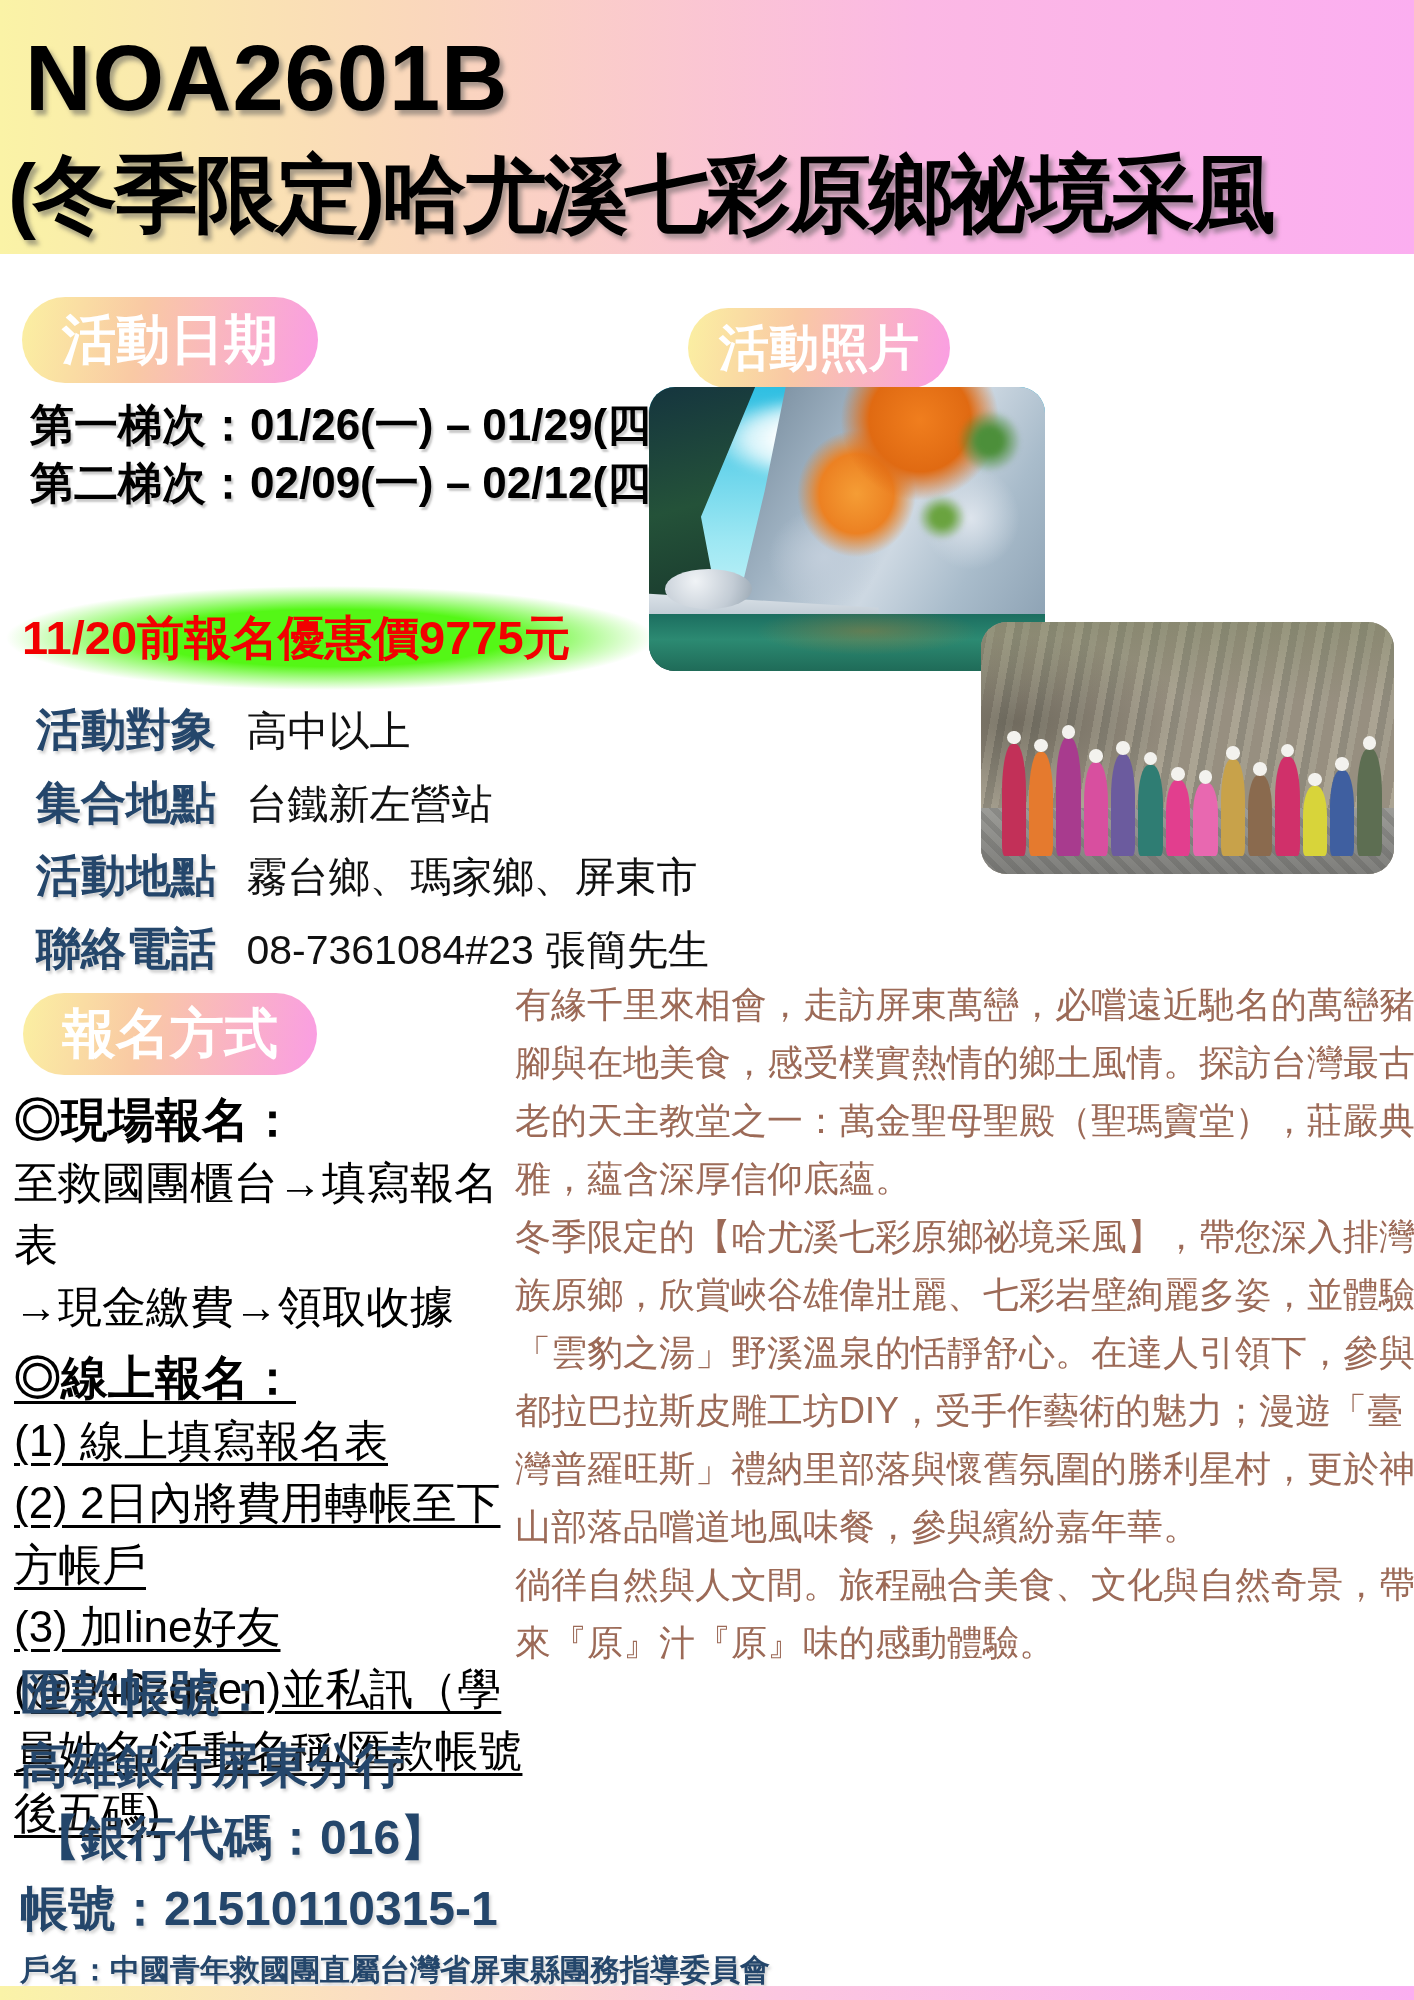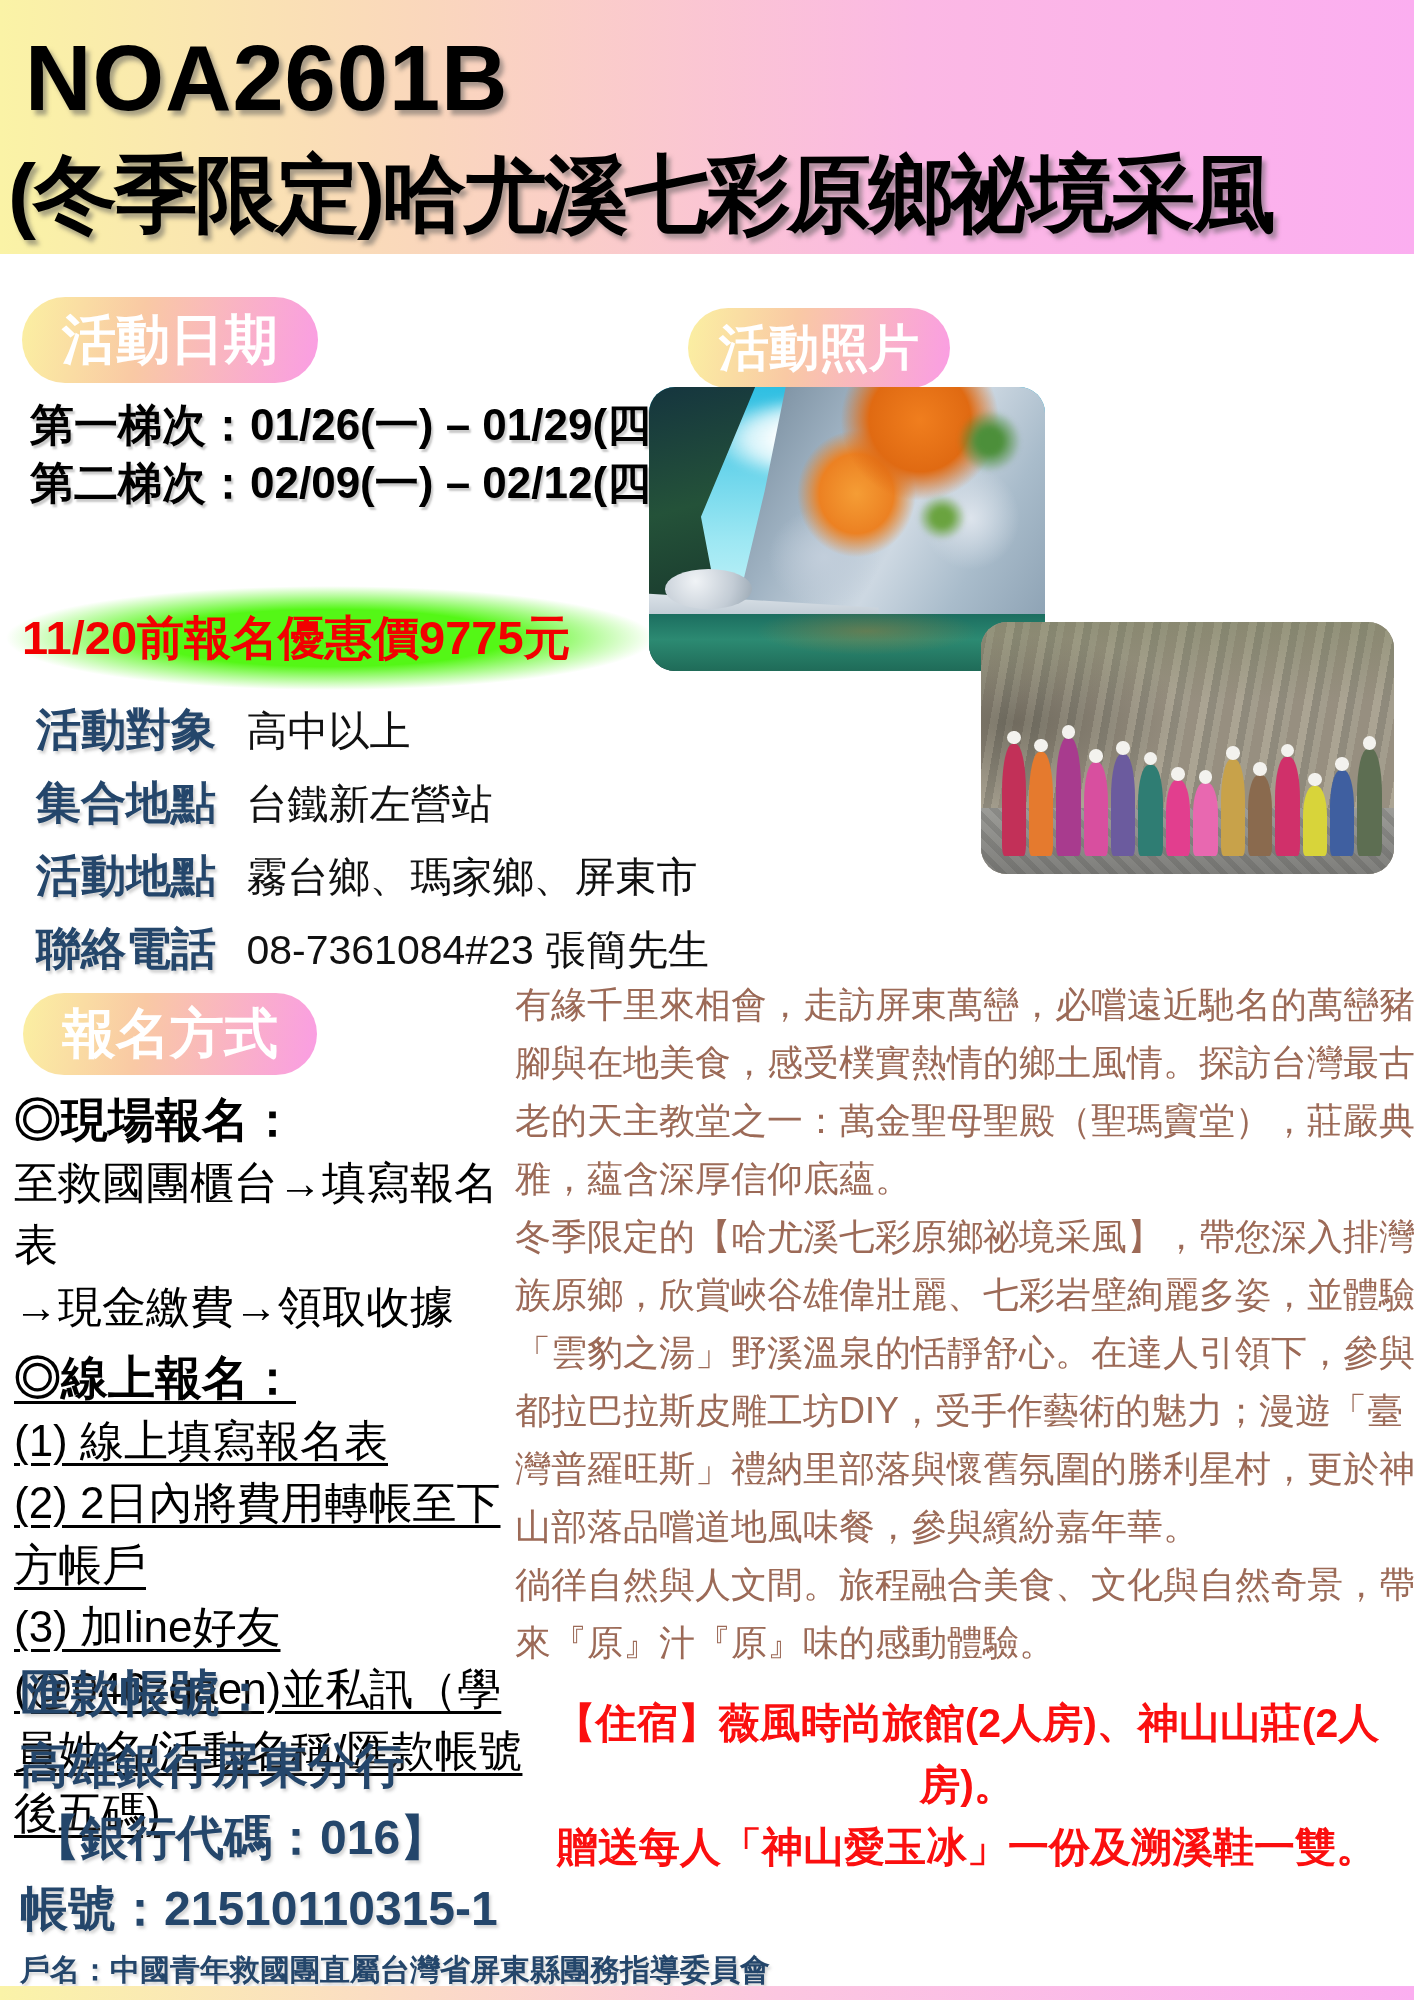--- a/index.html
+++ b/index.html
@@ -223,24 +223,20 @@
     <div class="s u">(2) 2日內將費用轉帳至下方帳戶</div>
     <div class="s u">(3) 加line好友(@046zqaen)並私訊（學員姓名/活動名稱/匯款帳號後五碼)</div>
   </div>
 
   <div class="desc">
     <p>有緣千里來相會，走訪屏東萬巒，必嚐遠近馳名的萬巒豬腳與在地美食，感受樸實熱情的鄉土風情。探訪台灣最古老的天主教堂之一：萬金聖母聖殿（聖瑪竇堂），莊嚴典雅，蘊含深厚信仰底蘊。</p>
     <p>冬季限定的【哈尤溪七彩原鄉祕境采風】，帶您深入排灣族原鄉，欣賞峽谷雄偉壯麗、七彩岩壁絢麗多姿，並體驗「雲豹之湯」野溪溫泉的恬靜舒心。在達人引領下，參與都拉巴拉斯皮雕工坊DIY，受手作藝術的魅力；漫遊「臺灣普羅旺斯」禮納里部落與懷舊氛圍的勝利星村，更於神山部落品嚐道地風味餐，參與繽紛嘉年華。</p>
     <p>徜徉自然與人文間。旅程融合美食、文化與自然奇景，帶來『原』汁『原』味的感動體驗。</p>
   </div>
 
-  <div class="housing">
-    <div>【住宿】薇風時尚旅館(2人房)、神山山莊(2人房)。</div>
-    <div>贈送每人「神山愛玉冰」一份及溯溪鞋一雙。</div>
-  </div>
 
   <div class="bank">
     <div class="b1">匯款帳號：</div>
     <div class="b2">高雄銀行屏東分行</div>
     <div class="b3">【銀行代碼：016】</div>
     <div class="b4">帳號：21510110315-1</div>
     <div class="b5">戶名：中國青年救國團直屬台灣省屏東縣團務指導委員會</div>
   </div>
 
   <div class="strip"></div>

